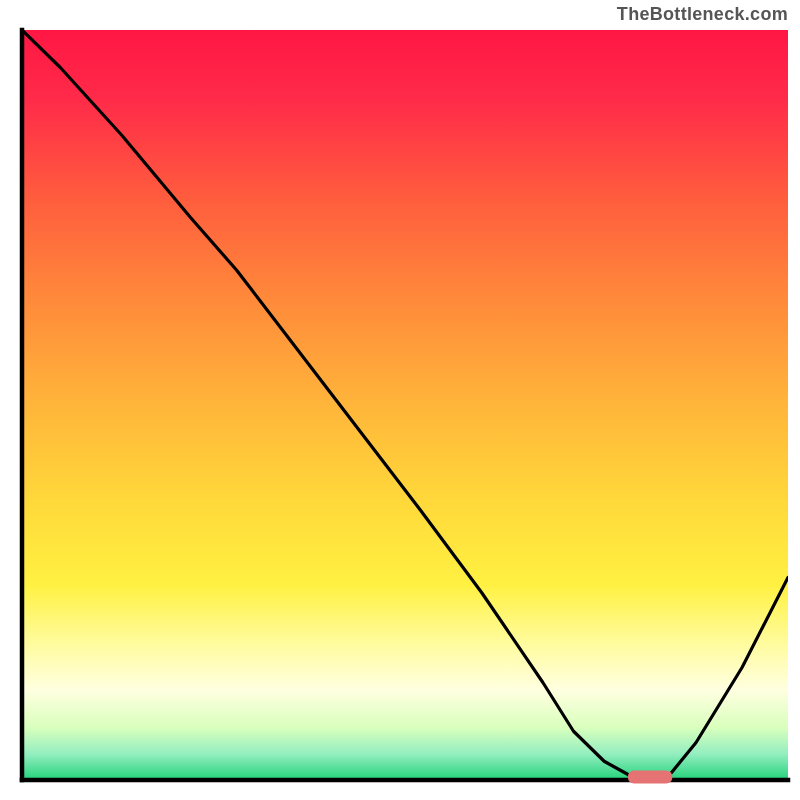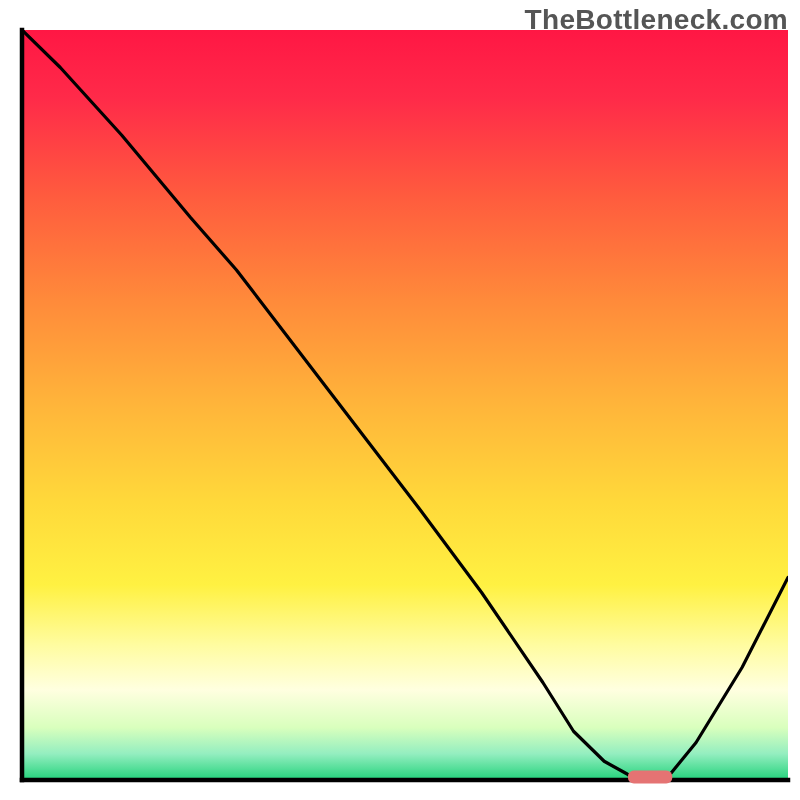--- a/index.html
+++ b/index.html
@@ -13,21 +13,21 @@
   .container {
     position: relative;
     width: 800px;
     height: 800px;
   }
   .watermark {
     position: absolute;
     top: 4px;
     right: 12px;
     font-family: Arial, Helvetica, sans-serif;
-    font-size: 28px;
+    font-size: 18px;
     font-weight: 600;
     color: #555555;
     letter-spacing: 0.3px;
   }
   svg {
     display: block;
   }
 </style>
 </head>
 <body>

